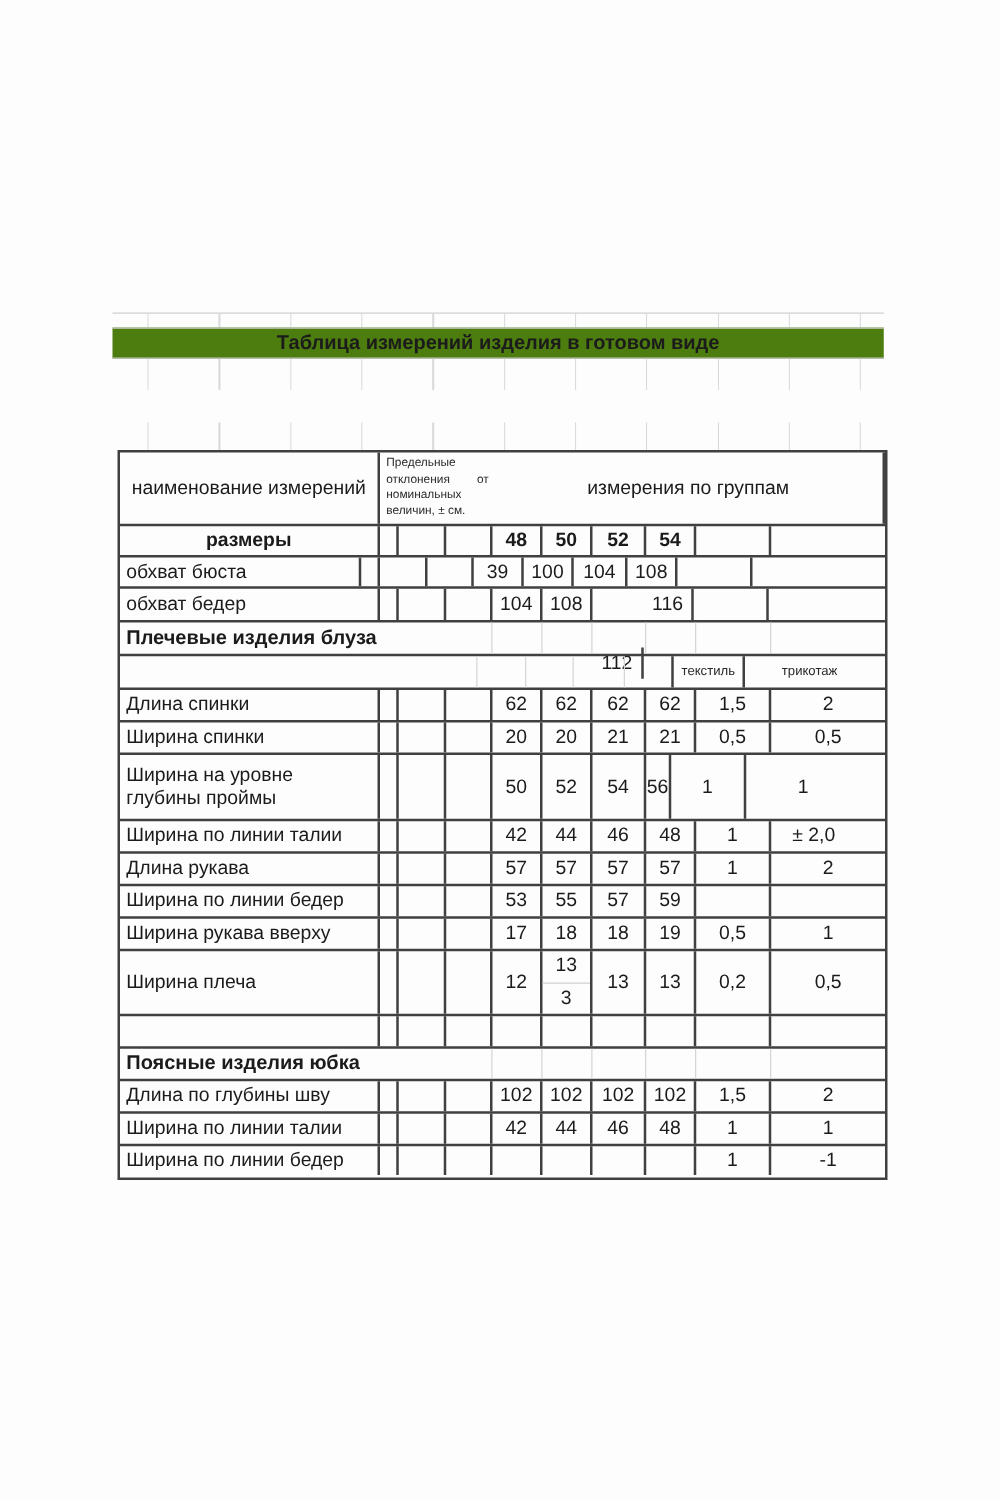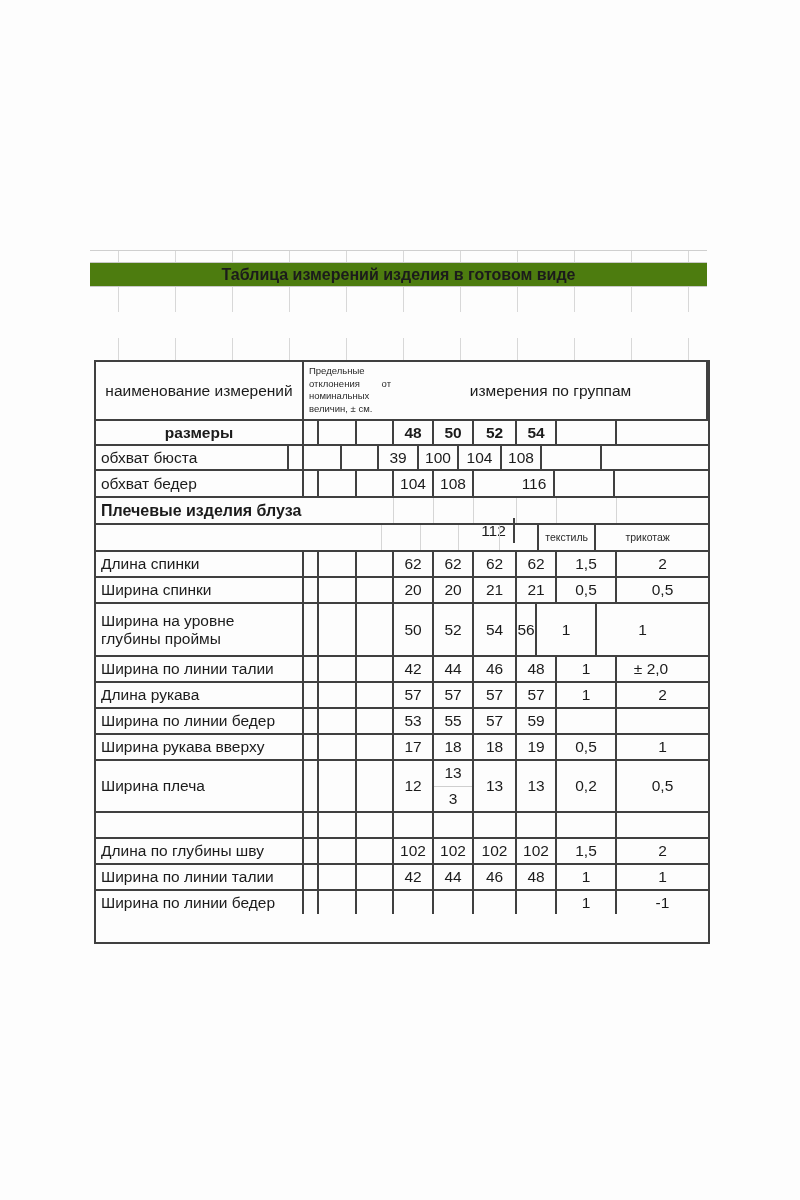--- a/index.html
+++ b/index.html
@@ -245,20 +245,33 @@
         <div class="tcell dark" style="width: 38px;"></div>
         <div class="tcell dark" style="width: 37px;"></div>
         <div class="tcell dark " style="width: 40px;"></div>
         <div class="tcell dark " style="width: 40px;"></div>
         <div class="tcell dark " style="width: 43px;"></div>
         <div class="tcell dark " style="width: 40px;"></div>
         <div class="tcell dark" style="width: 60px;"></div>
         <div class="tcell nob" style="width: 91px;"></div>
       </div>
       <div class="trow" style="height: 26px;">
+        <div class="tcell nob" style="width: 208px;"></div>
+        <div class="tcell nob" style="width: 15px;"></div>
+        <div class="tcell nob" style="width: 38px;"></div>
+        <div class="tcell faint" style="width: 37px;"></div>
+        <div class="tcell faint" style="width: 40px;"></div>
+        <div class="tcell faint" style="width: 40px;"></div>
+        <div class="tcell faint" style="width: 43px;"></div>
+        <div class="tcell faint" style="width: 40px;"></div>
+        <div class="tcell faint" style="width: 60px;"></div>
+        <div class="tcell nob" style="width: 91px;"></div>
+        <div class="sec-title">Поясные изделия юбка</div>
+      </div>
+      <div class="trow" style="height: 26px;">
         <div class="tcell dark left " style="width: 208px;">Длина по глубины шву</div>
         <div class="tcell dark" style="width: 15px;"></div>
         <div class="tcell dark" style="width: 38px;"></div>
         <div class="tcell dark" style="width: 37px;"></div>
         <div class="tcell dark " style="width: 40px;">102</div>
         <div class="tcell dark " style="width: 40px;">102</div>
         <div class="tcell dark " style="width: 43px;">102</div>
         <div class="tcell dark " style="width: 40px;">102</div>
         <div class="tcell dark" style="width: 60px;">1,5</div>
         <div class="tcell nob" style="width: 91px;">2</div>

